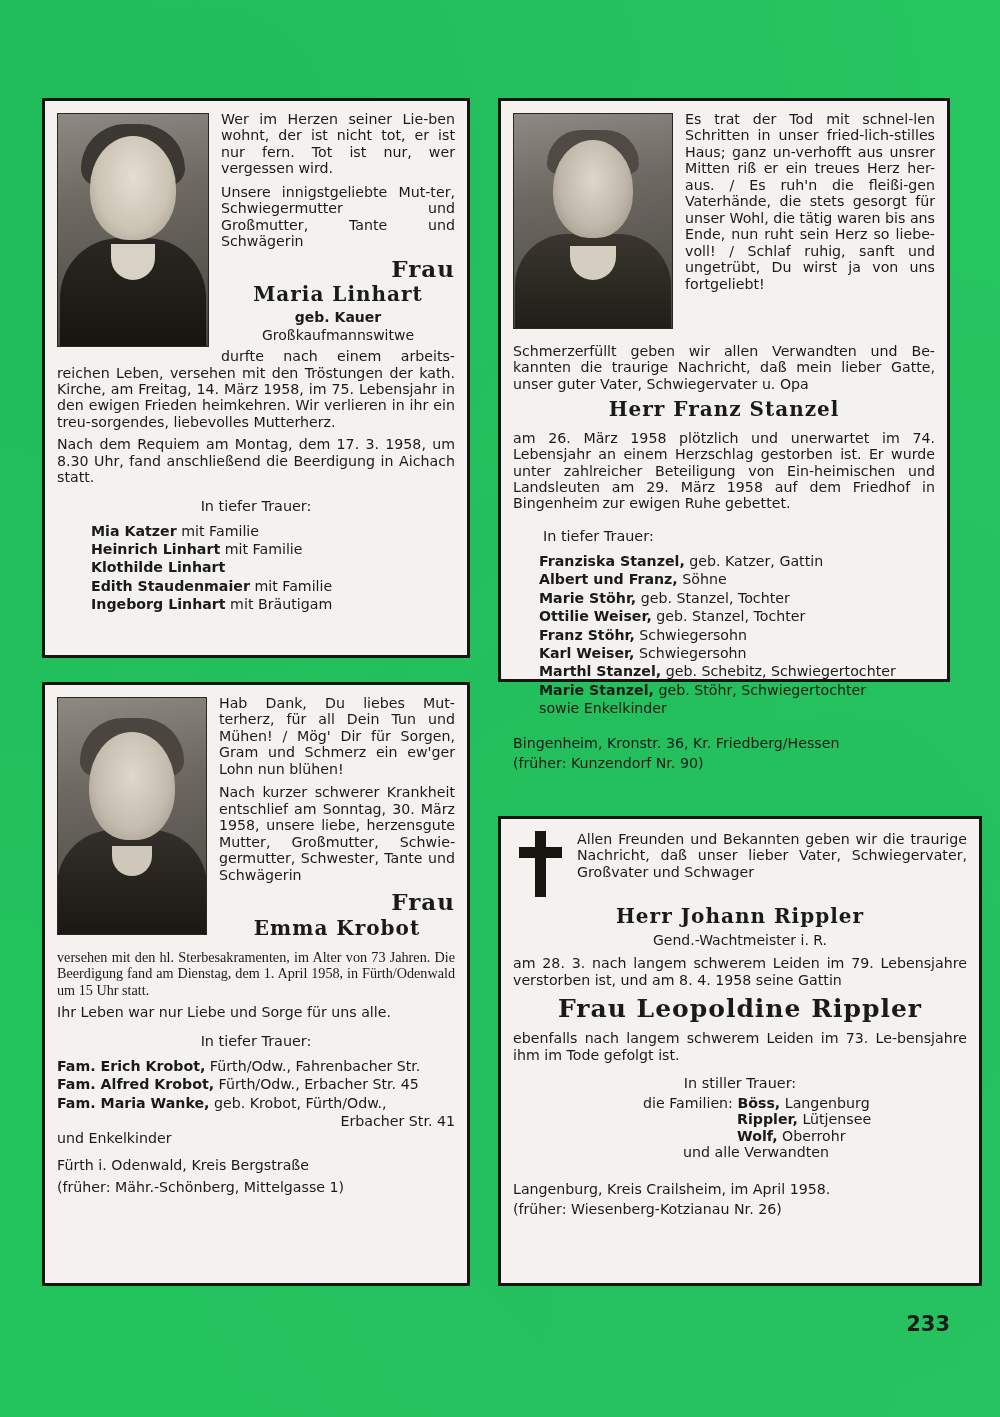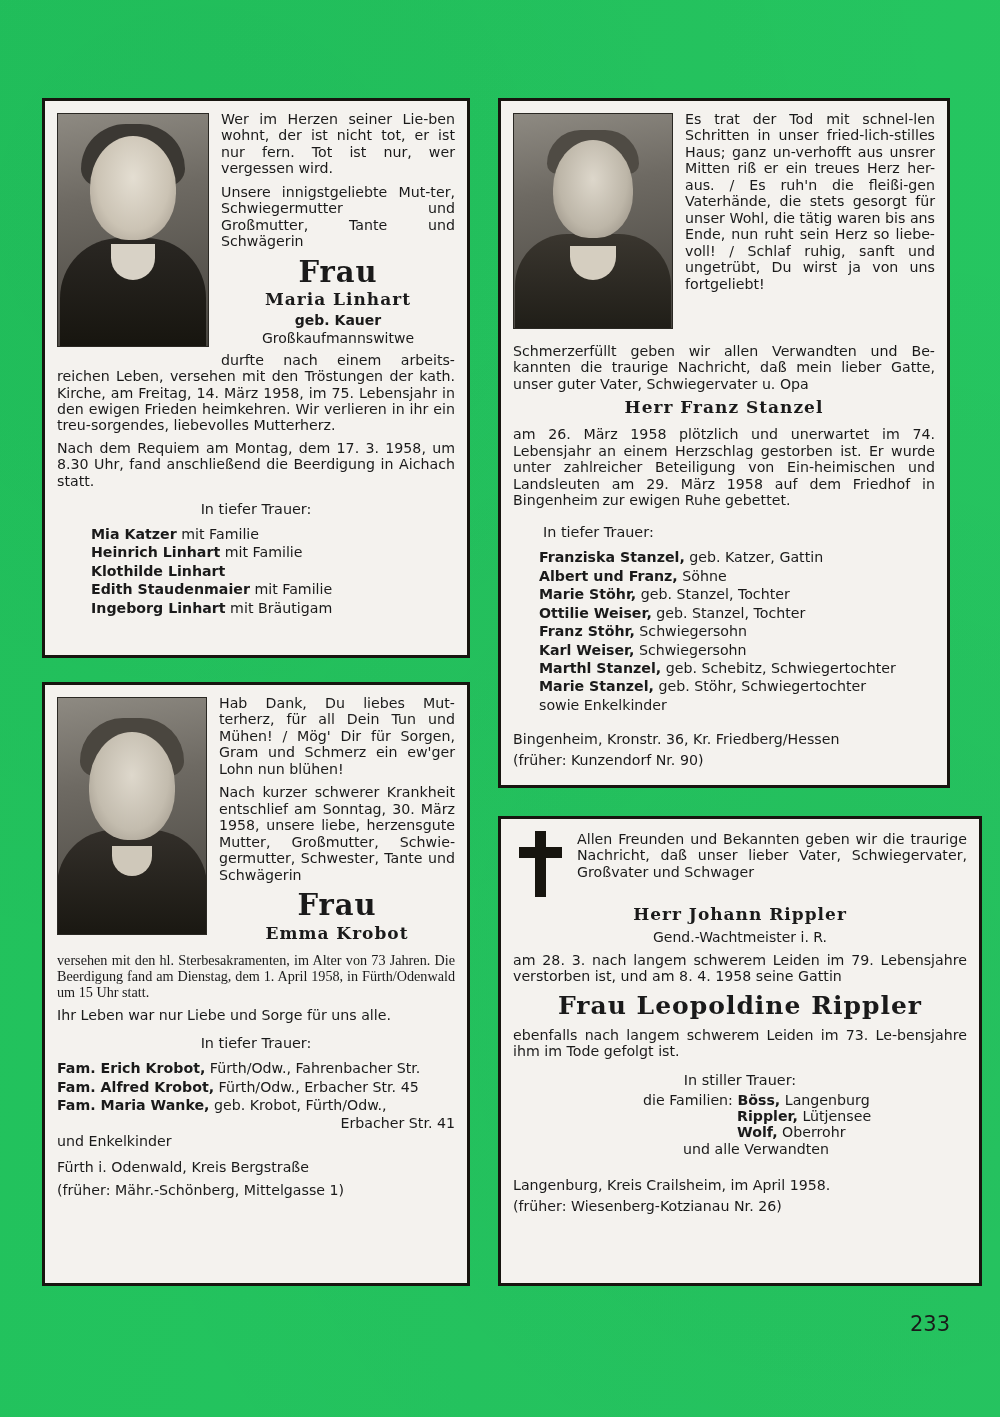--- a/index.html
+++ b/index.html
@@ -39,21 +39,21 @@
     border: 3px solid #17150f;
     background: #f4f2ee;
     box-sizing: border-box;
     padding: 10px 12px 10px 12px;
     line-height: 1.16;
   }
 
   
   #notice-linhart  { left: 42px;  top: 98px;  width: 428px; height: 560px; }
   #notice-krobot   { left: 42px;  top: 682px; width: 428px; height: 604px; }
-  #notice-stanzel  { left: 498px; top: 98px;  width: 452px; height: 690px; }
+  #notice-stanzel  { left: 498px; top: 98px;  width: 452px; height: 584px; }
   #notice-rippler  { left: 498px; top: 816px; width: 484px; height: 470px; }
 
   .photo {
     background: #6a665f;
     border: 1px solid #2a2823;
     float: left;
     margin: 2px 12px 6px 0;
     position: relative;
     overflow: hidden;
   }
@@ -101,22 +101,22 @@
     margin: 0 0 7px 0;
   }
 
   .bigname {
     font-family: "DejaVu Serif", serif;
     font-weight: bold;
     text-align: center;
     letter-spacing: 1px;
     margin: 4px 0 0 0;
   }
-  .bigname.frau { font-size: 29px; }
-  .bigname.name { font-size: 17px; margin-top: 1px; }
+  .bigname.frau { font-size: 23px; text-align: right; }
+  .bigname.name { font-size: 20px; margin-top: 1px; }
   .bigname.name2 { font-size: 25px; }
 
   .sub {
     text-align: center;
     font-size: 14px;
     font-weight: bold;
     margin: 2px 0 0 0;
   }
   .sub.plain { font-weight: normal; }
 
@@ -160,20 +160,21 @@
   .cross i.h { left: 2px; top: 16px; width: 43px; height: 11px; }
 
   .clear { clear: both; }
 
   .pagenum {
     position: absolute;
     right: 50px;
     top: 1312px;
     font-size: 21px;
     font-family: "DejaVu Sans", sans-serif;
+    font-weight: bold;
   }
 
   .sep-indent { padding-left: 30px; }
   .right-ind { text-align: right; font-size: 14.2px; }
 </style>
 </head>
 <body>
 
 <div class="page">
 

